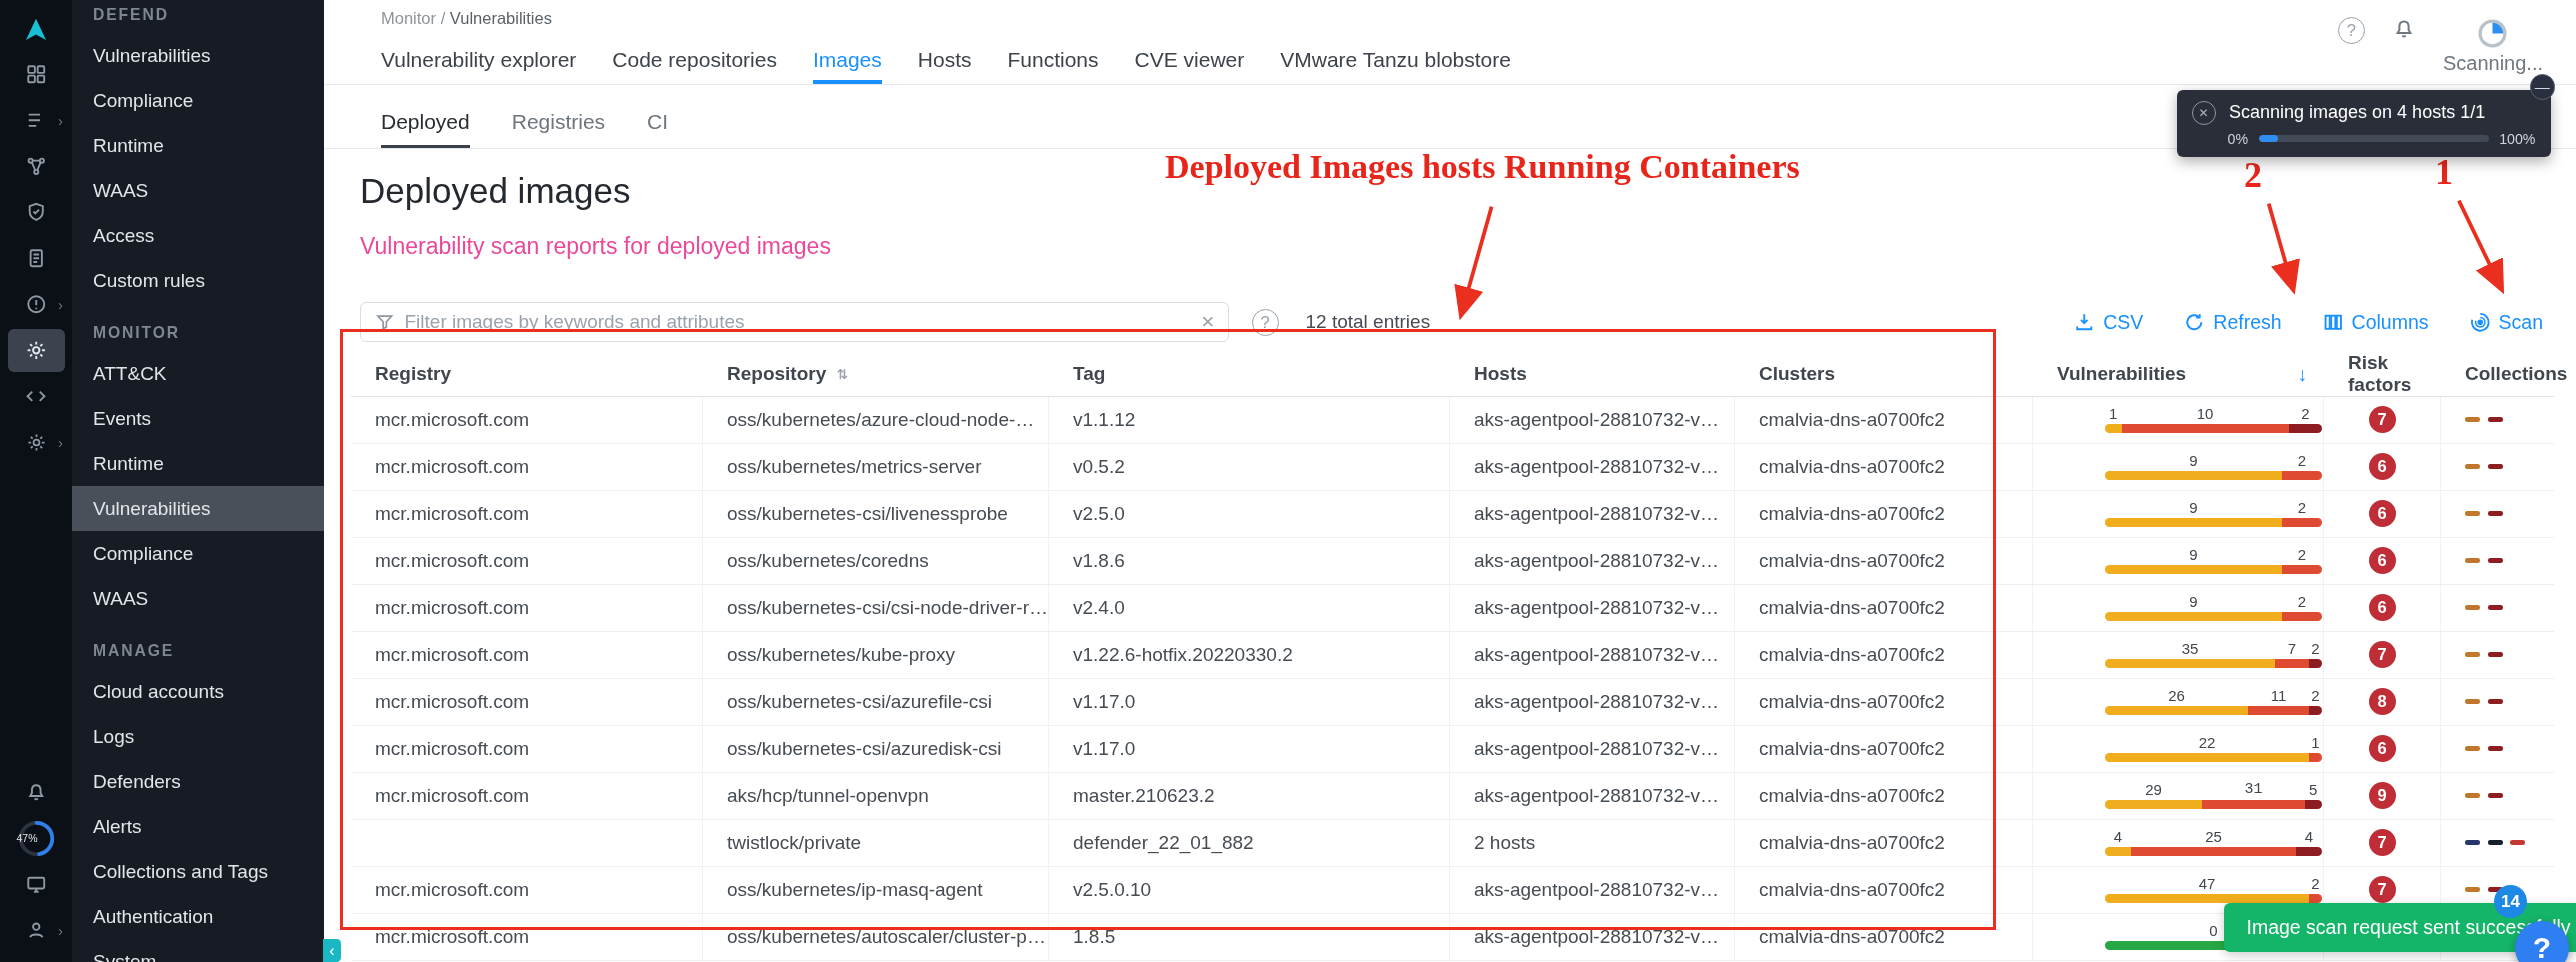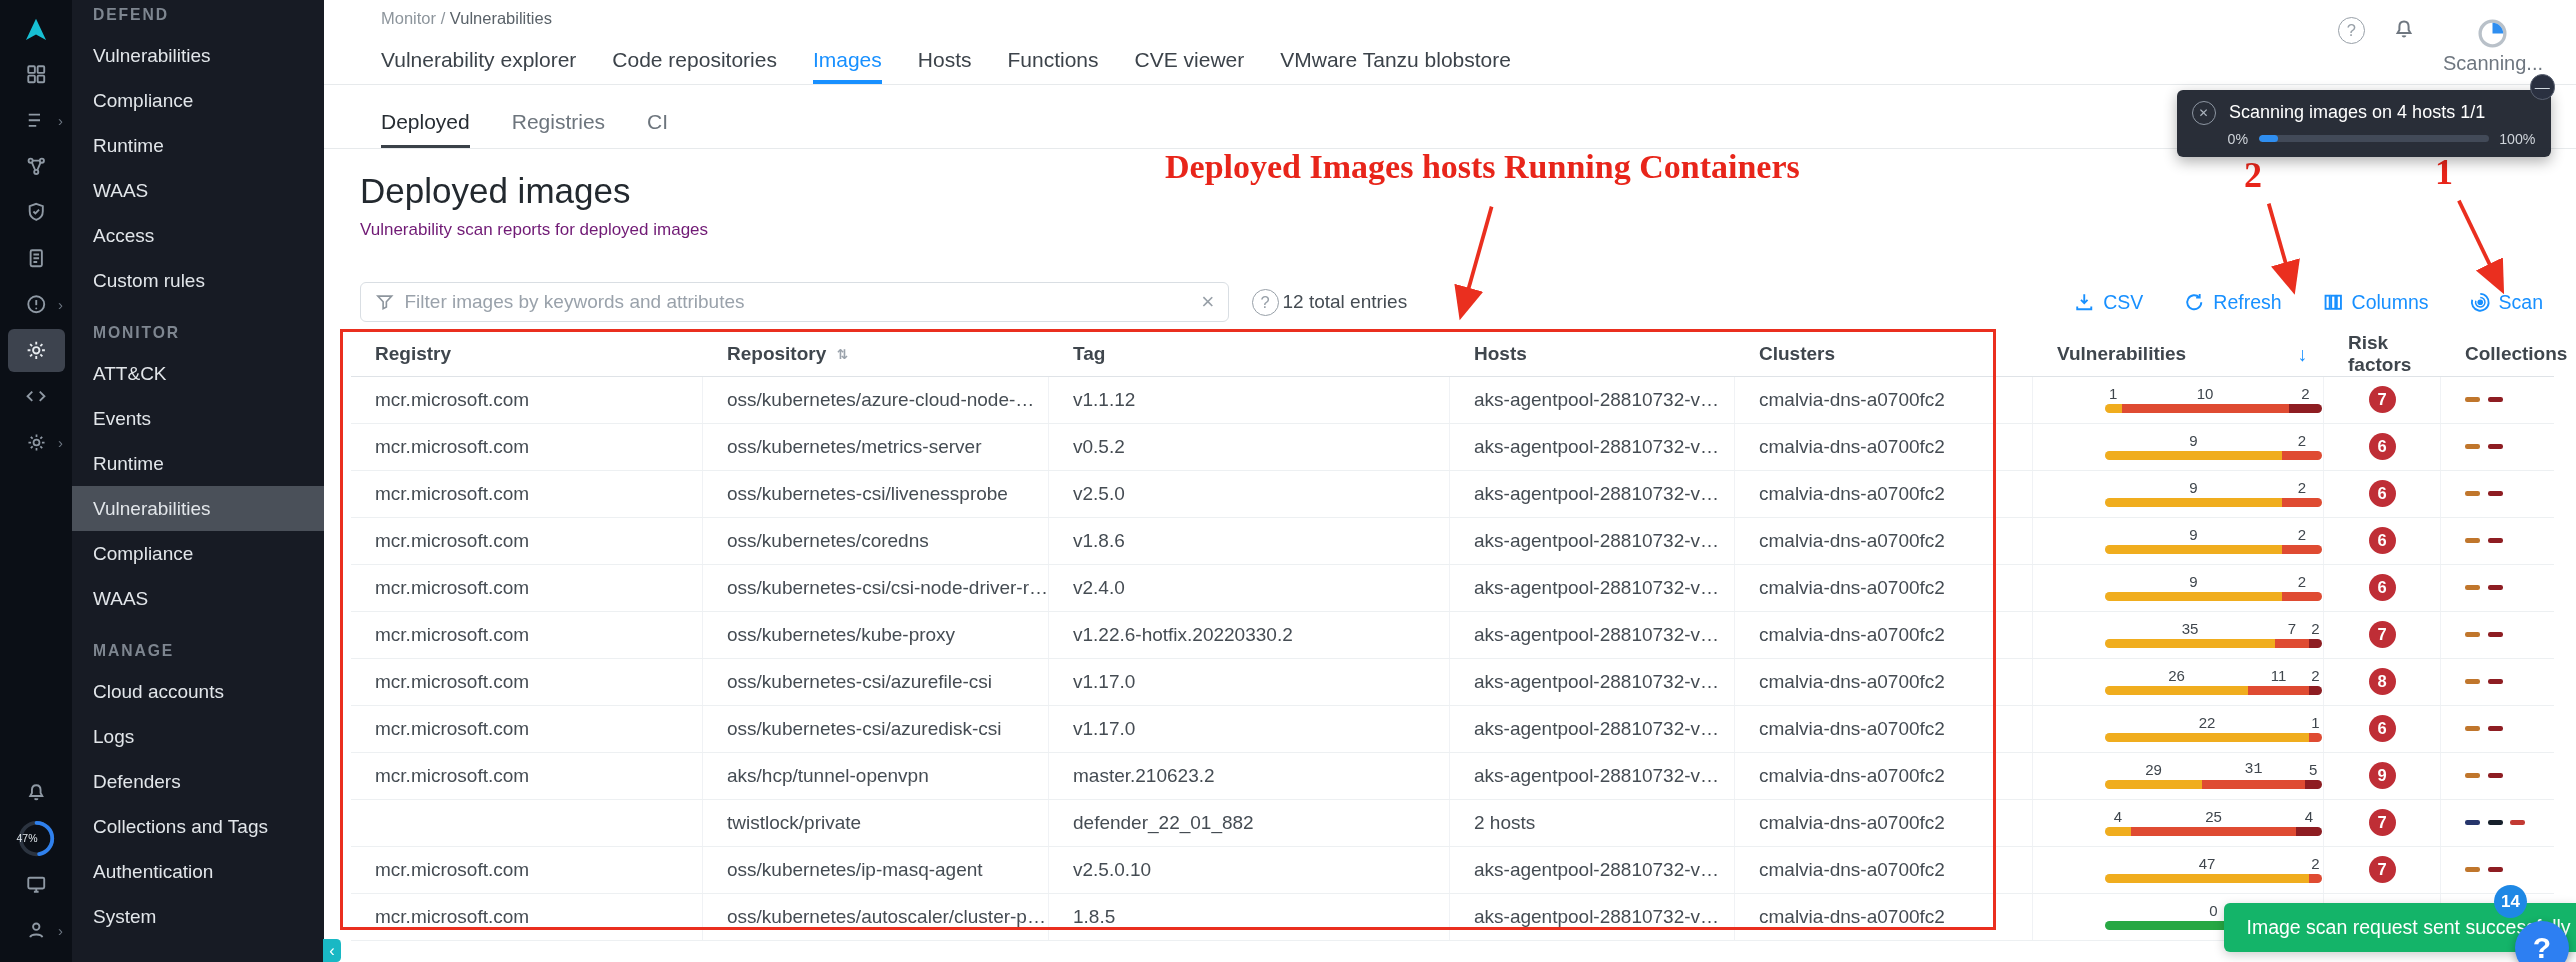--- a/index.html
+++ b/index.html
@@ -35,41 +35,41 @@
 .tabs{display:flex;gap:36px;padding-left:57px;border-bottom:0.7px solid #e7eaec;margin-top:6px}
 .tab{padding:13.5px 0 12px;font-size:21px;color:#3c434a;position:relative;cursor:pointer;white-space:nowrap}
 .tab.active{color:#1890ff}
 .tab.active::after{content:"";position:absolute;left:0;right:0;bottom:-0.7px;height:4.5px;background:#1890ff}
 .subtabs{display:flex;gap:42px;padding-left:57px;border-bottom:0.7px solid #e7eaec;margin-top:16.5px}
 .subtab{padding:9px 0 13.5px;font-size:21px;color:#6d757d;position:relative;cursor:pointer}
 .subtab.active{color:#272d33}
 .subtab.active::after{content:"";position:absolute;left:0;right:0;bottom:-0.7px;height:3.7px;background:#3a4148}
 .page-head{padding-left:36px;margin-top:22.5px}
 .page-title{font-size:35px;font-weight:500;color:#23292f}
-.page-subtitle{margin-top:9px;font-size:17px;color:#701a75}
+.page-subtitle{margin-top:22px;font-size:23px;color:#ec4899}
 
 
 .top-icons{position:absolute;top:16.5px;right:33px;display:flex;gap:27px;align-items:flex-start;z-index:20}
 .help-circle{width:27px;height:27px;border:1.5px solid #98a0a8;border-radius:50%;
   display:flex;align-items:center;justify-content:center;font-size:16.5px;color:#98a0a8;cursor:pointer}
 .bell{color:#6f7780;cursor:pointer}
 .scan-wrap{display:flex;flex-direction:column;align-items:center;gap:2.2px;cursor:pointer}
 .scan-caption{font-size:20px;color:#6f7780}
 
 
 .toolbar{margin:42px 33px 0 36px;display:flex;align-items:center}
 .filter-box{width:869px;height:40px;border:0.7px solid #d9dee3;border-radius:6px;
   display:flex;align-items:center;padding:0 13.5px;background:#fff}
 .filter-box svg{flex-shrink:0;margin-right:10.5px}
 .filter-input{flex:1;border:none;outline:none;font-size:19px;color:#454c53;
   font-family:"Liberation Sans","DejaVu Sans",sans-serif;background:transparent}
 .filter-input::placeholder{color:#9aa2ab}
 .filter-clear{font-size:22.5px;color:#98a0a8;cursor:pointer;line-height:1}
 .toolbar .help-circle{margin-left:22.5px}
-.total-entries{margin-left:4px;font-size:19px;color:#454c53;white-space:nowrap}
+.total-entries{margin-left:27px;font-size:19px;color:#454c53;white-space:nowrap}
 .actions{margin-left:auto;display:flex;gap:40px;align-items:center}
 .action-btn{display:flex;align-items:center;gap:7.5px;color:#1890ff;font-size:19.5px;
   font-weight:500;cursor:pointer;white-space:nowrap}
 .action-btn svg{display:block}
 
 
 .table{margin:10.5px 22.5px 0 27px}
 .thead,.tr{display:grid;grid-template-columns:352px 346px 401px 285px 298px 291px 117px 1fr}
 .thead{border-bottom:0.7px solid #dfe3e7}
 .tr{border-bottom:0.7px solid #edf0f2}
@@ -246,20 +246,21 @@
       <div class="nav-item">ATT&amp;CK</div>
       <div class="nav-item">Events</div>
       <div class="nav-item">Runtime</div>
       <div class="nav-item active">Vulnerabilities</div>
       <div class="nav-item">Compliance</div>
       <div class="nav-item">WAAS</div>
       <div class="sec-label">MANAGE</div>
       <div class="nav-item">Cloud accounts</div>
       <div class="nav-item">Logs</div>
       <div class="nav-item">Defenders</div>
+      <div class="nav-item">Alerts</div>
       <div class="nav-item">Collections and Tags</div>
       <div class="nav-item">Authentication</div>
       <div class="nav-item">System</div>
     </nav>
 
   <main class="main">
     <div class="breadcrumb">
       <span>Monitor</span>
       <span>/</span>
       <span class="crumb-current">Vulnerabilities</span>

